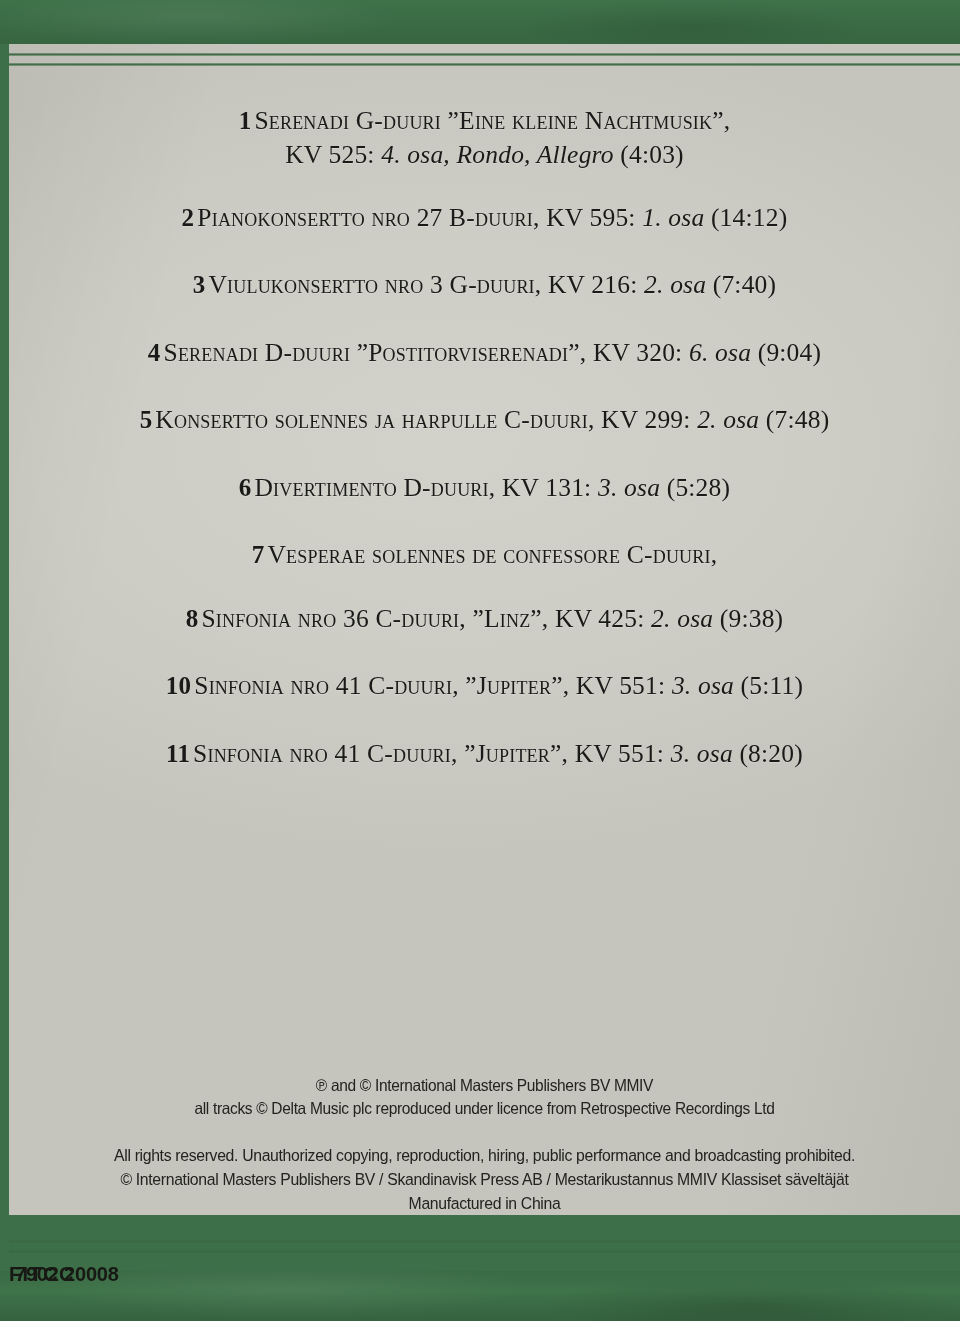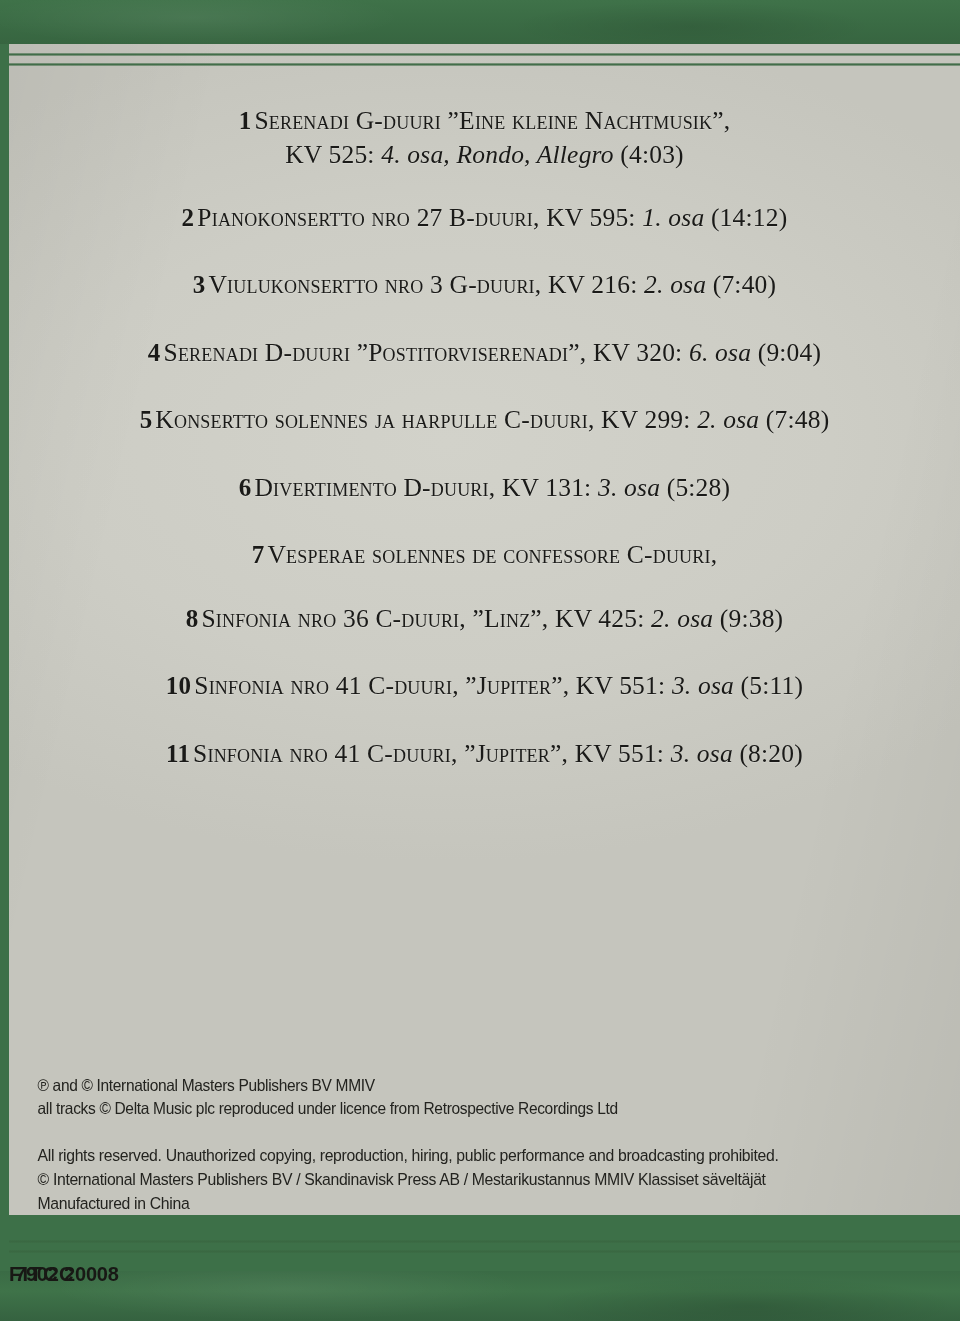--- a/index.html
+++ b/index.html
@@ -98,21 +98,21 @@
   
   .t1  { margin-bottom: 30px; }
   .t7  { margin-bottom: 30px; }
   .t11 { margin-bottom: 0; text-align: center; }
 
   
   .fineprint {
     position: absolute;
     left: 0; right: 0;
     top: 1030px;
-    text-align: left;
+    text-align: center;
     color: #23231f;
     font-family: "Liberation Sans", "DejaVu Sans", sans-serif;
   }
   .fp-line {
     font-size: 16.5px;
     line-height: 1.42;
     letter-spacing: -0.35px;
     transform: scaleX(0.94);
     transform-origin: center;
   }

